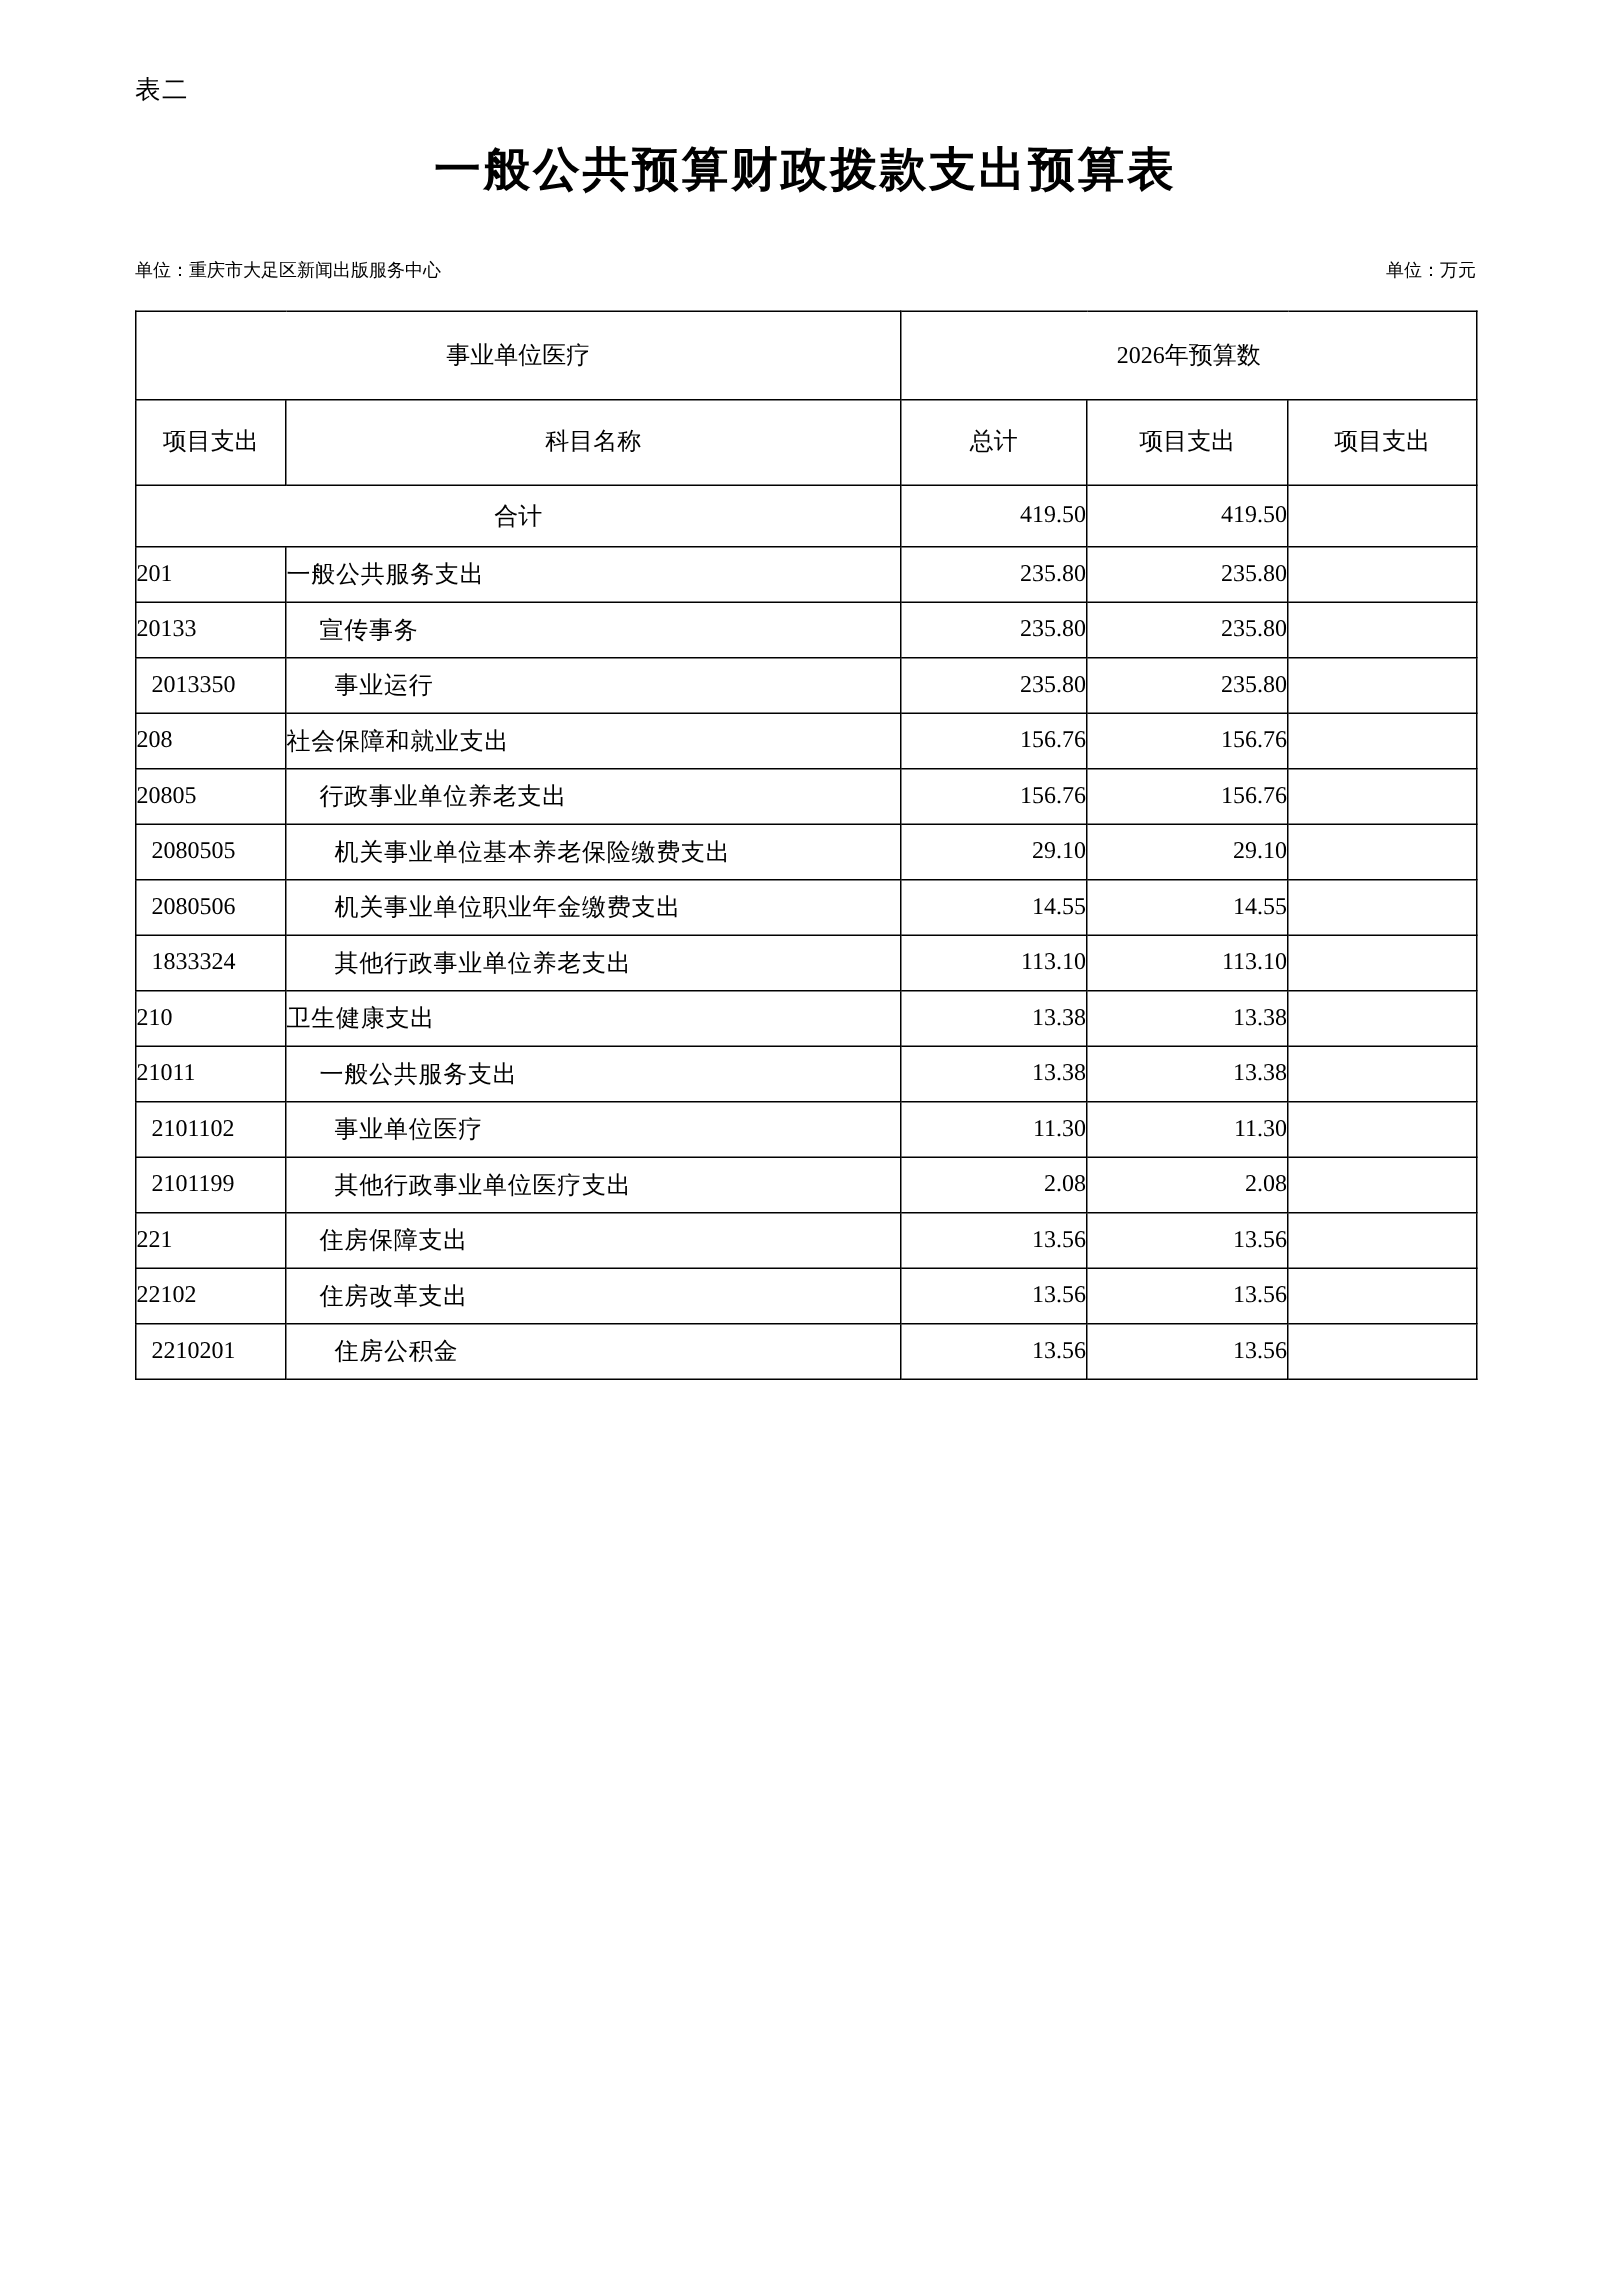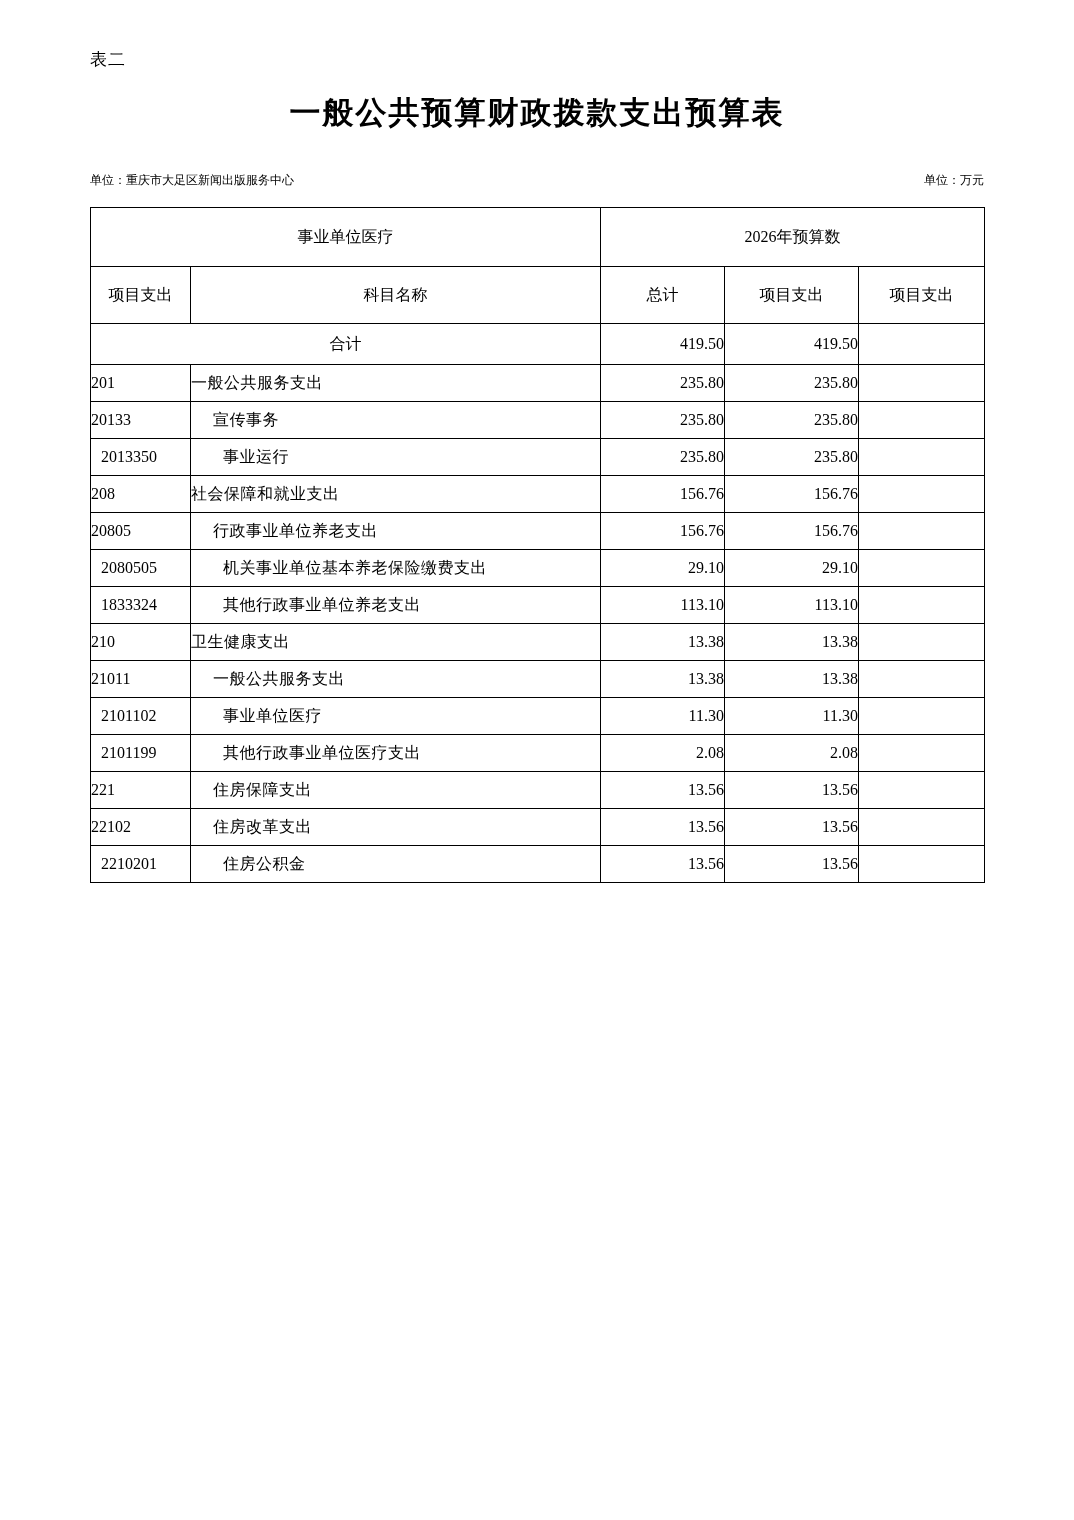--- a/index.html
+++ b/index.html
@@ -210,20 +210,27 @@
       </tr>
 
       <tr class="data-row">
         <td class="c-code indent1">2080505</td>
         <td class="c-name indent2">机关事业单位基本养老保险缴费支出</td>
         <td class="c-num">29.10</td>
         <td class="c-num">29.10</td>
         <td class="c-num"></td>
       </tr>
 
+      <tr class="data-row">
+        <td class="c-code indent1">2080506</td>
+        <td class="c-name indent2">机关事业单位职业年金缴费支出</td>
+        <td class="c-num">14.55</td>
+        <td class="c-num">14.55</td>
+        <td class="c-num"></td>
+      </tr>
 
       <tr class="data-row">
         <td class="c-code indent1">1833324</td>
         <td class="c-name indent2">其他行政事业单位养老支出</td>
         <td class="c-num">113.10</td>
         <td class="c-num">113.10</td>
         <td class="c-num"></td>
       </tr>
 
       <tr class="data-row">

